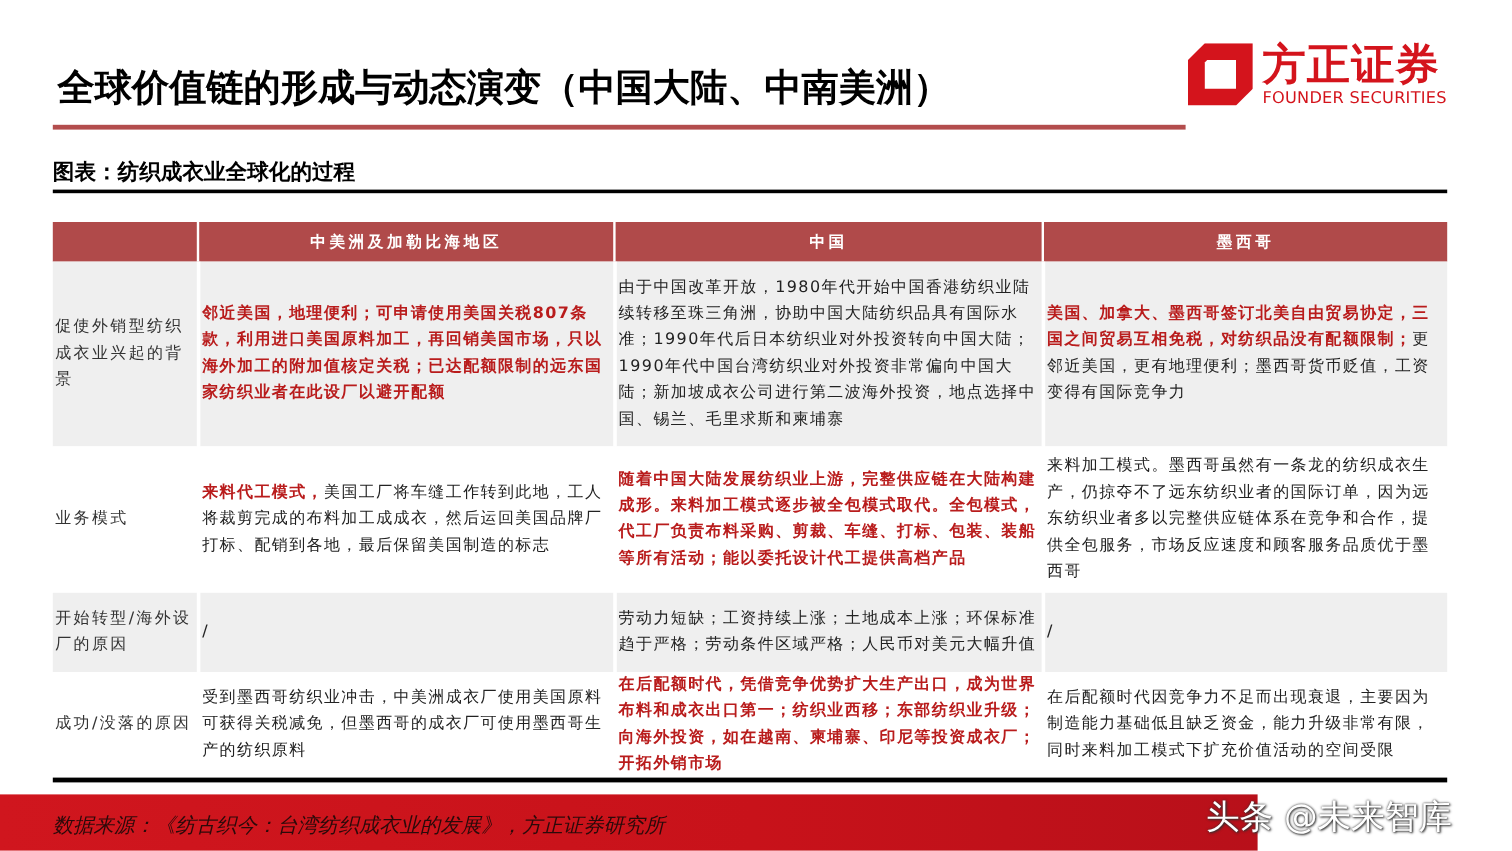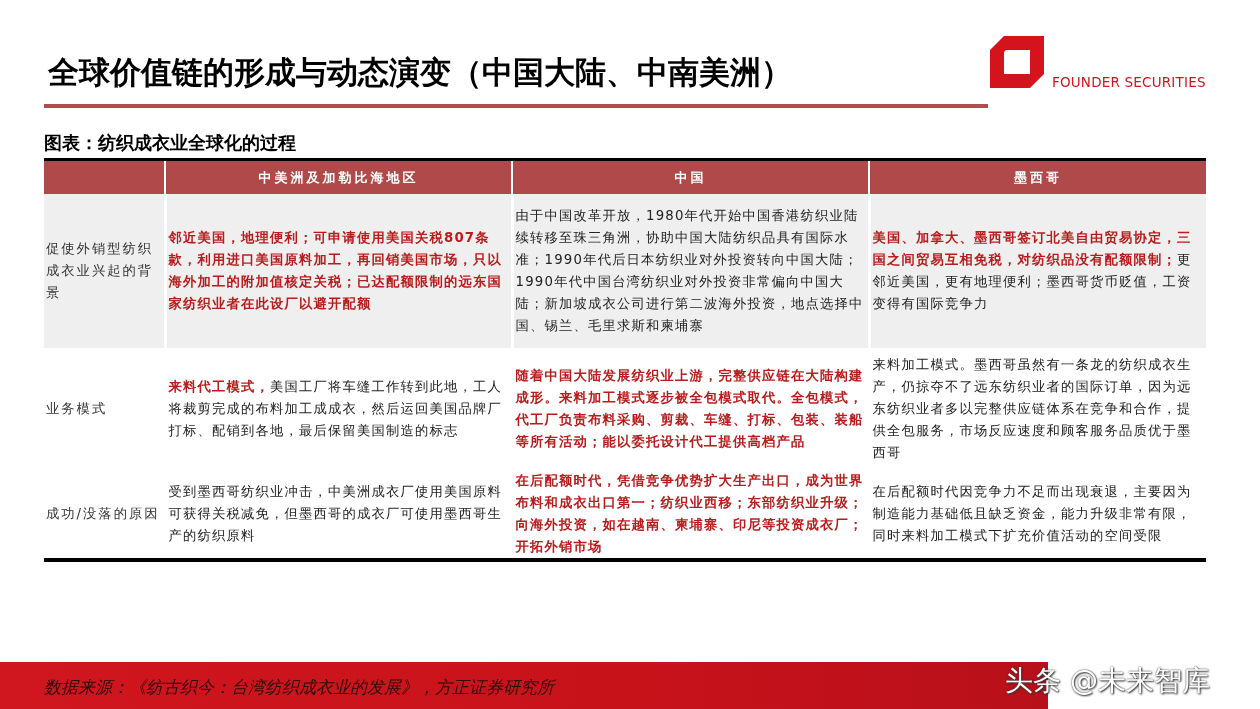--- a/index.html
+++ b/index.html
@@ -11,21 +11,21 @@
 
   .logo { position:absolute; left:990px; top:28px; width:210px; height:70px; }
   .logo-mark { position:absolute; left:0; top:8px; width:54px; height:52px; }
   .logo-cn { position:absolute; left:62px; top:2px; font-size:36px; font-weight:bold; color:#d4141c; letter-spacing:1px; white-space:nowrap; }
   .logo-en { position:absolute; left:62px; top:46px; font-size:13.5px; font-weight:normal; color:#d4141c; white-space:nowrap; letter-spacing:0.2px; }
 
   .subtitle { position:absolute; left:44px; top:131px; font-size:18px; font-weight:bold; color:#000; white-space:nowrap; }
 
   .table-wrap { position:absolute; left:44px; top:158px; width:1162px; }
   .top-rule { height:3px; background:#000; }
-  table { border-collapse:collapse; width:1162px; table-layout:fixed; }
+  table { border-collapse:collapse; width:1162px; table-layout:fixed;margin-top:24px; }
   col.c0 { width:121px; } col.c1 { width:347px; } col.c2 { width:357px; } col.c3 { width:337px; }
   thead th { background:#b04a4a; color:#fff; font-size:13px; font-weight:bold; height:33px; text-align:center; border-left:2px solid #fff; letter-spacing:3px; }
   thead th:first-child { border-left:none; }
   tbody td { font-size:13.3px; line-height:22px; vertical-align:middle; padding:0 2px; border-left:3px solid #fff; color:#222; letter-spacing:1.2px; }
   tbody td:first-child { border-left:none; padding-left:2px; letter-spacing:2px; color:#333; }
   tbody tr.shade td { background:#efefef; }
   tbody tr.white td { background:#fff; }
   tbody tr.head-sep td { border-top:3px solid #000; }
   b { font-weight:bold; color:#b91c1c; }
   .bottom-rule { height:4px; background:#000; }
@@ -39,20 +39,21 @@
 <body>
 
 <div class="title">全球价值链的形成与动态演变（中国大陆、中南美洲）</div>
 <div class="title-rule"></div>
 
 <div class="logo">
   <svg class="logo-mark" viewBox="0 0 54 52">
     <polygon points="14,0 54,0 54,38 40,52 0,52 0,14" fill="#d4141c"></polygon>
     <polygon points="16,14 40,14 40,38 14,38 14,16" fill="#ffffff"></polygon>
   </svg>
+  <div class="logo-cn">方正证券</div>
   <div class="logo-en">FOUNDER SECURITIES</div>
 </div>
 
 <div class="subtitle">图表：纺织成衣业全球化的过程</div>
 
 <div class="table-wrap">
   <div class="top-rule"></div>
   <table>
     <colgroup>
         <col class="c0">
@@ -74,20 +75,26 @@
         <td><b>邻近美国，地理便利；可申请使用美国关税807条款，利用进口美国原料加工，再回销美国市场，只以海外加工的附加值核定关税；已达配额限制的远东国家纺织业者在此设厂以避开配额</b><span></span></td>
         <td><b></b><span>由于中国改革开放，1980年代开始中国香港纺织业陆续转移至珠三角洲，协助中国大陆纺织品具有国际水准；1990年代后日本纺织业对外投资转向中国大陆；1990年代中国台湾纺织业对外投资非常偏向中国大陆；新加坡成衣公司进行第二波海外投资，地点选择中国、锡兰、毛里求斯和柬埔寨</span></td>
         <td><b>美国、加拿大、墨西哥签订北美自由贸易协定，三国之间贸易互相免税，对纺织品没有配额限制；</b><span>更邻近美国，更有地理便利；墨西哥货币贬值，工资变得有国际竞争力</span></td>
       </tr>
       <tr class="white" style="height:122px">
         <td>业务模式</td>
         <td><b>来料代工模式，</b><span>美国工厂将车缝工作转到此地，工人将裁剪完成的布料加工成成衣，然后运回美国品牌厂打标、配销到各地，最后保留美国制造的标志</span></td>
         <td><b>随着中国大陆发展纺织业上游，完整供应链在大陆构建成形。来料加工模式逐步被全包模式取代。全包模式，代工厂负责布料采购、剪裁、车缝、打标、包装、装船等所有活动；能以委托设计代工提供高档产品</b><span></span></td>
         <td><b></b><span>来料加工模式。墨西哥虽然有一条龙的纺织成衣生产，仍掠夺不了远东纺织业者的国际订单，因为远东纺织业者多以完整供应链体系在竞争和合作，提供全包服务，市场反应速度和顾客服务品质优于墨西哥</span></td>
       </tr>
+      <tr class="shade" style="height:66px">
+        <td>开始转型/海外设厂的原因</td>
+        <td><b></b><span>/</span></td>
+        <td><b></b><span>劳动力短缺；工资持续上涨；土地成本上涨；环保标准趋于严格；劳动条件区域严格；人民币对美元大幅升值</span></td>
+        <td><b></b><span>/</span></td>
+      </tr>
       <tr class="white" style="height:88px">
         <td>成功/没落的原因</td>
         <td><b></b><span>受到墨西哥纺织业冲击，中美洲成衣厂使用美国原料可获得关税减免，但墨西哥的成衣厂可使用墨西哥生产的纺织原料</span></td>
         <td><b>在后配额时代，凭借竞争优势扩大生产出口，成为世界布料和成衣出口第一；纺织业西移；东部纺织业升级；向海外投资，如在越南、柬埔寨、印尼等投资成衣厂；开拓外销市场</b><span></span></td>
         <td><b></b><span>在后配额时代因竞争力不足而出现衰退，主要因为制造能力基础低且缺乏资金，能力升级非常有限，同时来料加工模式下扩充价值活动的空间受限</span></td>
       </tr>
     </tbody>
   </table>
   <div class="bottom-rule"></div>
 </div>

